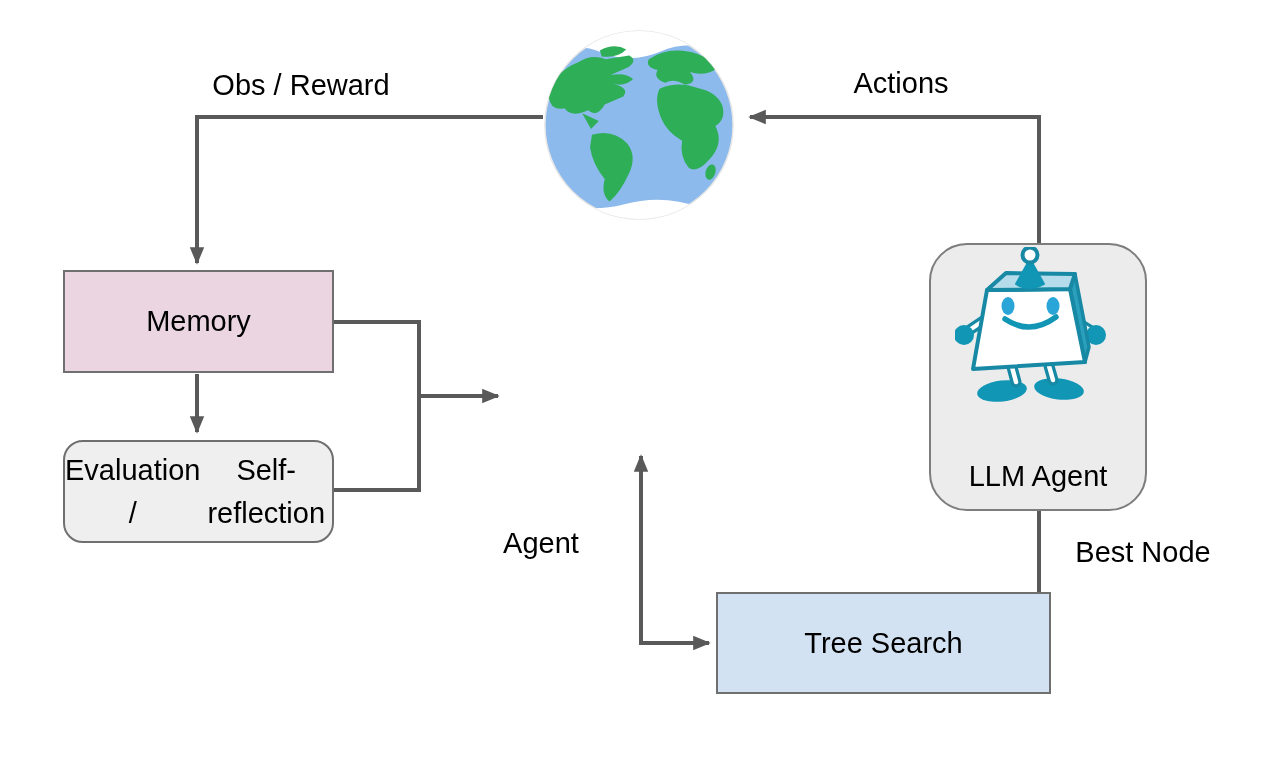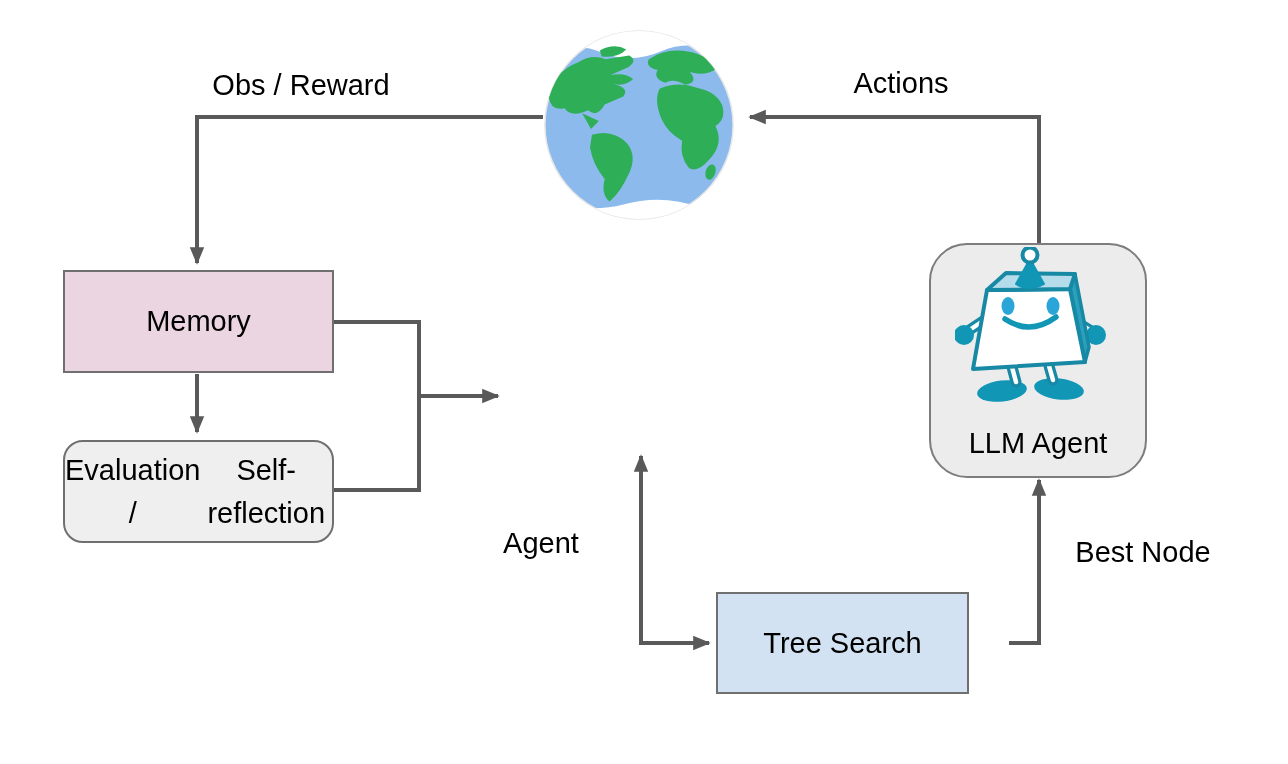--- a/index.html
+++ b/index.html
@@ -16,22 +16,22 @@
     position:absolute;
     display:flex;align-items:center;justify-content:center;
     box-sizing:border-box;
     border:2px solid #6f6f6f;
     font-size:29px;line-height:1.45;
     text-align:center;
   }
   .node-context{left:63px;top:270px;width:271px;height:103px;background:#ead5e0;}
   .node-evaluation{left:63px;top:440px;width:271px;height:103px;background:#efefef;border-radius:20px;}
   .node-memory{left:505px;top:344px;width:271px;height:103px;background:#ead5e0;}
-  .node-tree-search{left:716px;top:592px;width:253px;height:102px;background:#d2e2f2;}
-  .node-llm-agent{left:929px;top:243px;width:218px;height:235px;background:#ececec;border-radius:38px;border-color:#7d7d7d;}
+  .node-tree-search{left:716px;top:592px;width:335px;height:102px;background:#d2e2f2;}
+  .node-llm-agent{left:929px;top:243px;width:218px;height:268px;background:#ececec;border-radius:38px;border-color:#7d7d7d;}
   .llm-label{position:absolute;left:0;bottom:12px;width:100%;text-align:center;font-size:29px;}
   .robot-svg{position:absolute;left:24px;top:2px;}
   .edge-label{
     position:absolute;font-size:29px;white-space:nowrap;
     transform:translateX(-50%);
   }
   .lbl-obs{left:301px;top:69px;}
   .lbl-actions{left:901px;top:67px;}
   .lbl-environment{left:639px;top:227px;}
   .lbl-values{left:541px;top:527px;}

